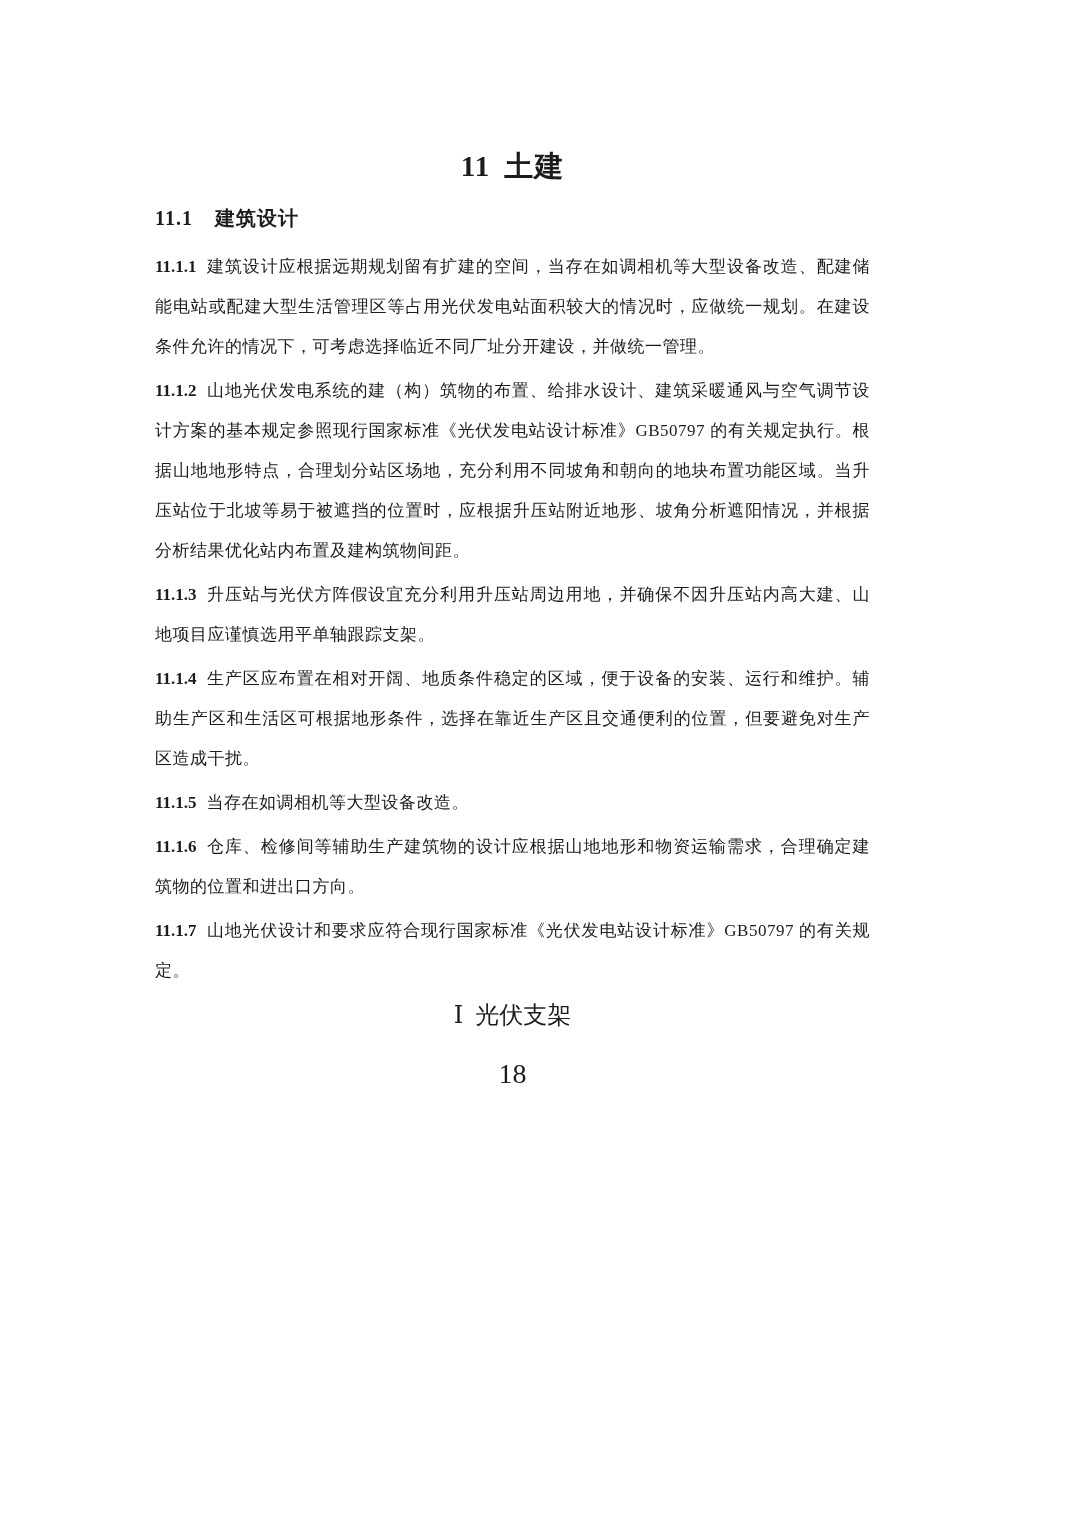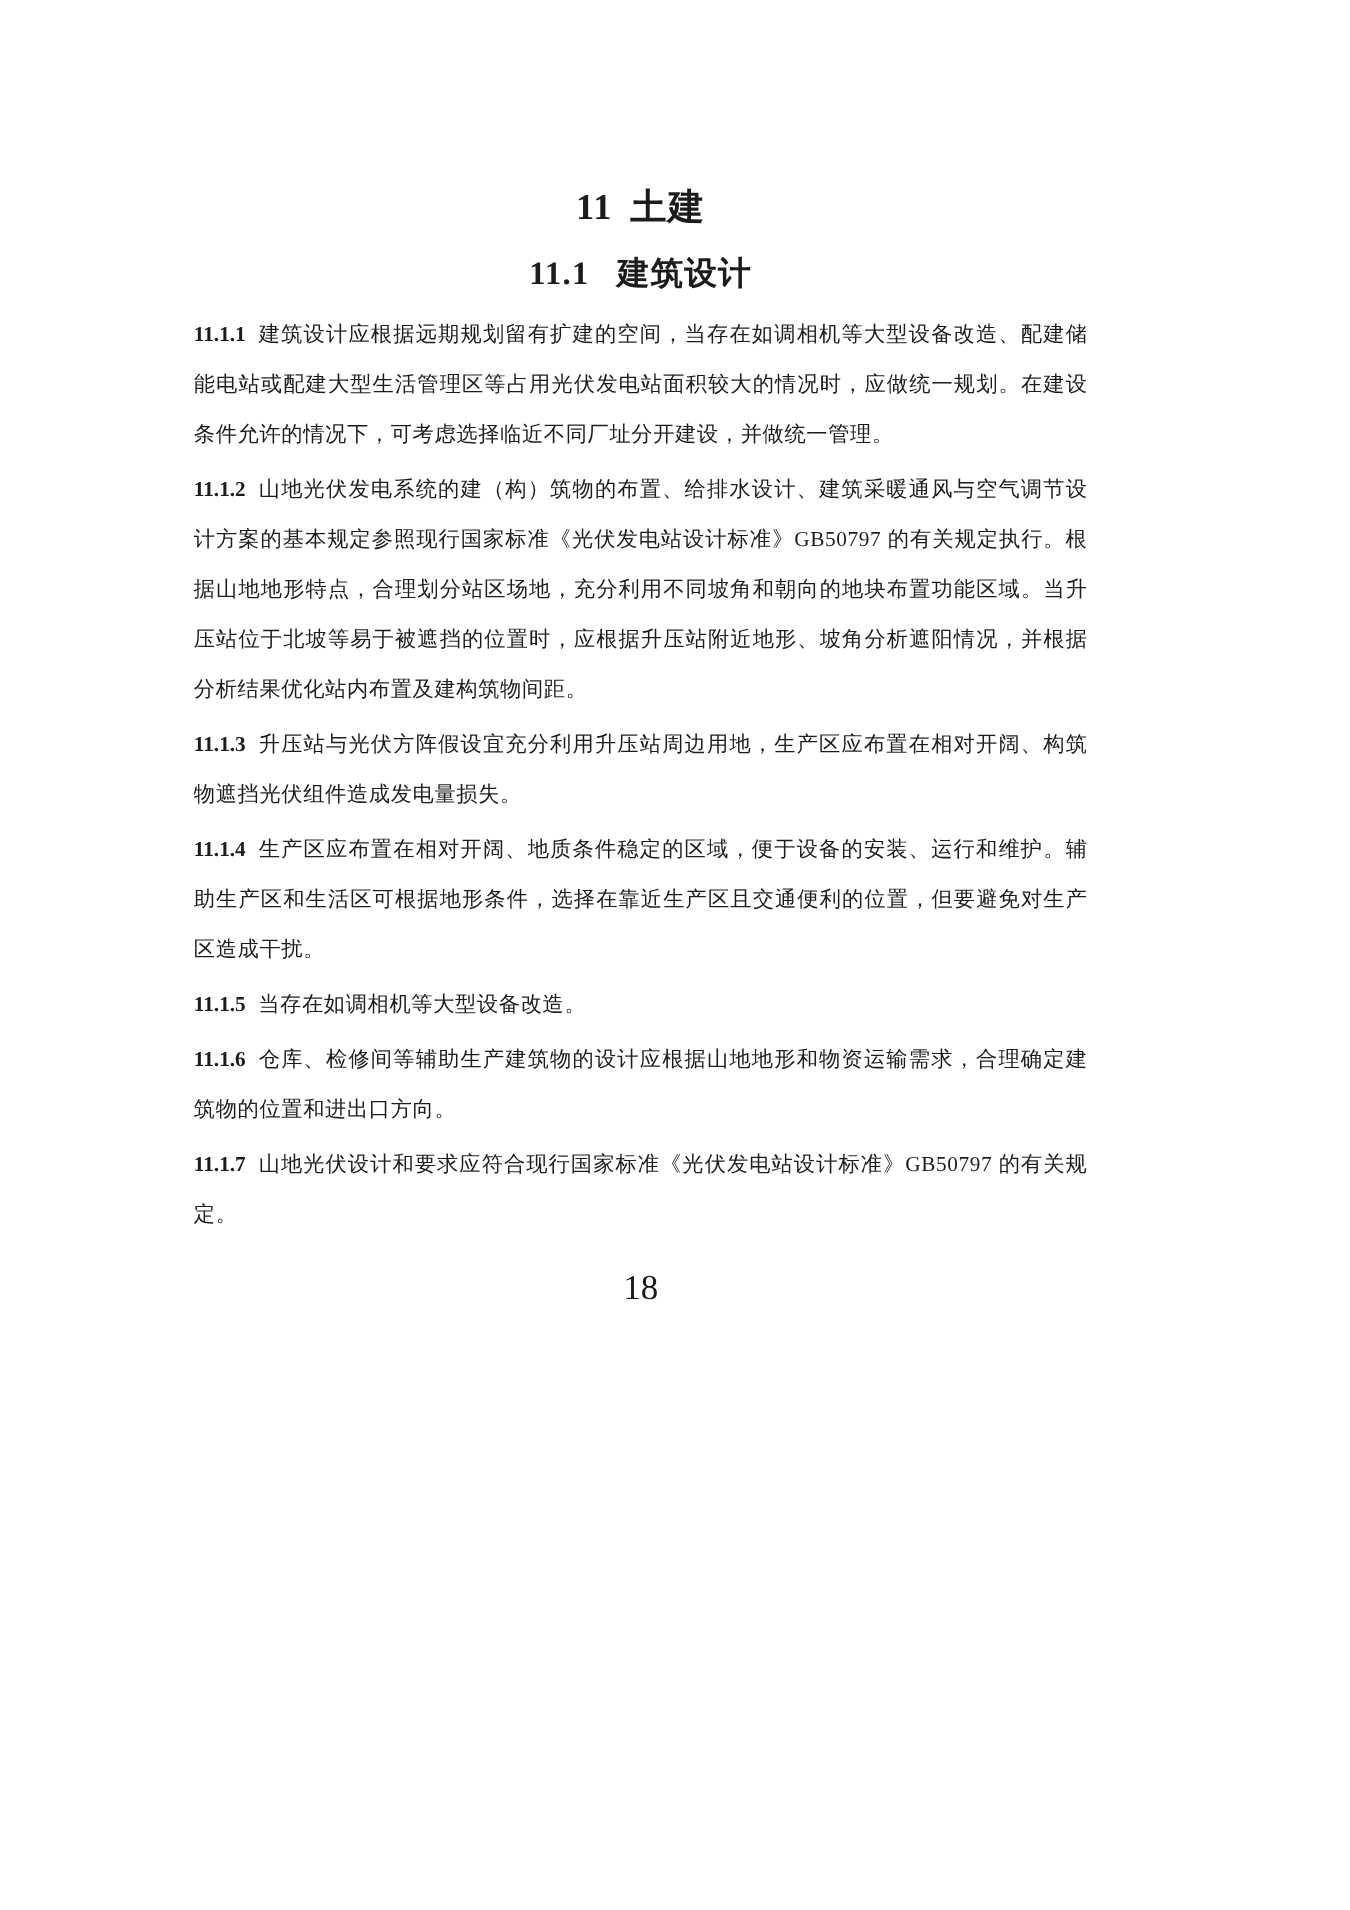--- a/index.html
+++ b/index.html
@@ -33,22 +33,21 @@
   .chapter-title .num {
     font-family: "Liberation Serif", "DejaVu Serif", serif;
     margin-right: 14px;
   }
   .chapter-title .ttl {
     font-family: "Liberation Sans", "DejaVu Sans", sans-serif;
   }
   
   .section-heading {
     margin: 14px 0 0 0;
-    text-align: center;
-    font-size: 26px;
+    font-size: 20px;
     line-height: 36px;
     font-weight: 700;
     letter-spacing: 1px;
   }
   .section-heading.second {
     margin-top: 40px;
   }
   .section-heading .num {
     font-family: "Liberation Serif", "DejaVu Serif", serif;
     margin-right: 22px;
@@ -109,34 +108,37 @@
   </h2>
 
   <div class="paragraphs">
     <p class="para">
       <span class="pnum">11.1.1</span><span class="ptext">建筑设计应根据远期规划留有扩建的空间，当存在如调相机等大型设备改造、配建储能电站或配建大型生活管理区等占用光伏发电站面积较大的情况时，应做统一规划。在建设条件允许的情况下，可考虑选择临近不同厂址分开建设，并做统一管理。</span>
     </p>
     <p class="para">
       <span class="pnum">11.1.2</span><span class="ptext">山地光伏发电系统的建（构）筑物的布置、给排水设计、建筑采暖通风与空气调节设计方案的基本规定参照现行国家标准《光伏发电站设计标准》GB50797 的有关规定执行。根据山地地形特点，合理划分站区场地，充分利用不同坡角和朝向的地块布置功能区域。当升压站位于北坡等易于被遮挡的位置时，应根据升压站附近地形、坡角分析遮阳情况，并根据分析结果优化站内布置及建构筑物间距。</span>
     </p>
     <p class="para">
-      <span class="pnum">11.1.3</span><span class="ptext">升压站与光伏方阵假设宜充分利用升压站周边用地，生产区应布置在相对开阔、构筑物遮挡光伏组件造成发电量损失。</span>
+      <span class="pnum">11.1.3</span><span class="ptext">升压站与光伏方阵假设宜充分利用升压站周边用地，并确保不因升压站内高大建、山地项目应谨慎选用平单轴跟踪支架。</span>
     </p>
     <p class="para">
       <span class="pnum">11.1.4</span><span class="ptext">生产区应布置在相对开阔、地质条件稳定的区域，便于设备的安装、运行和维护。辅助生产区和生活区可根据地形条件，选择在靠近生产区且交通便利的位置，但要避免对生产区造成干扰。</span>
     </p>
     <p class="para">
       <span class="pnum">11.1.5</span><span class="ptext">当存在如调相机等大型设备改造。</span>
     </p>
     <p class="para">
       <span class="pnum">11.1.6</span><span class="ptext">仓库、检修间等辅助生产建筑物的设计应根据山地地形和物资运输需求，合理确定建筑物的位置和进出口方向。</span>
     </p>
     <p class="para">
       <span class="pnum">11.1.7</span><span class="ptext">山地光伏设计和要求应符合现行国家标准《光伏发电站设计标准》GB50797 的有关规定。</span>
     </p>
   </div>
 
 
+  <h3 class="sub-heading">
+    <span class="numeral">Ⅰ</span><span class="ttl">光伏支架</span>
+  </h3>
 
 
   <div class="page-number">18</div>
 
 </div>
 
 </body></html>

